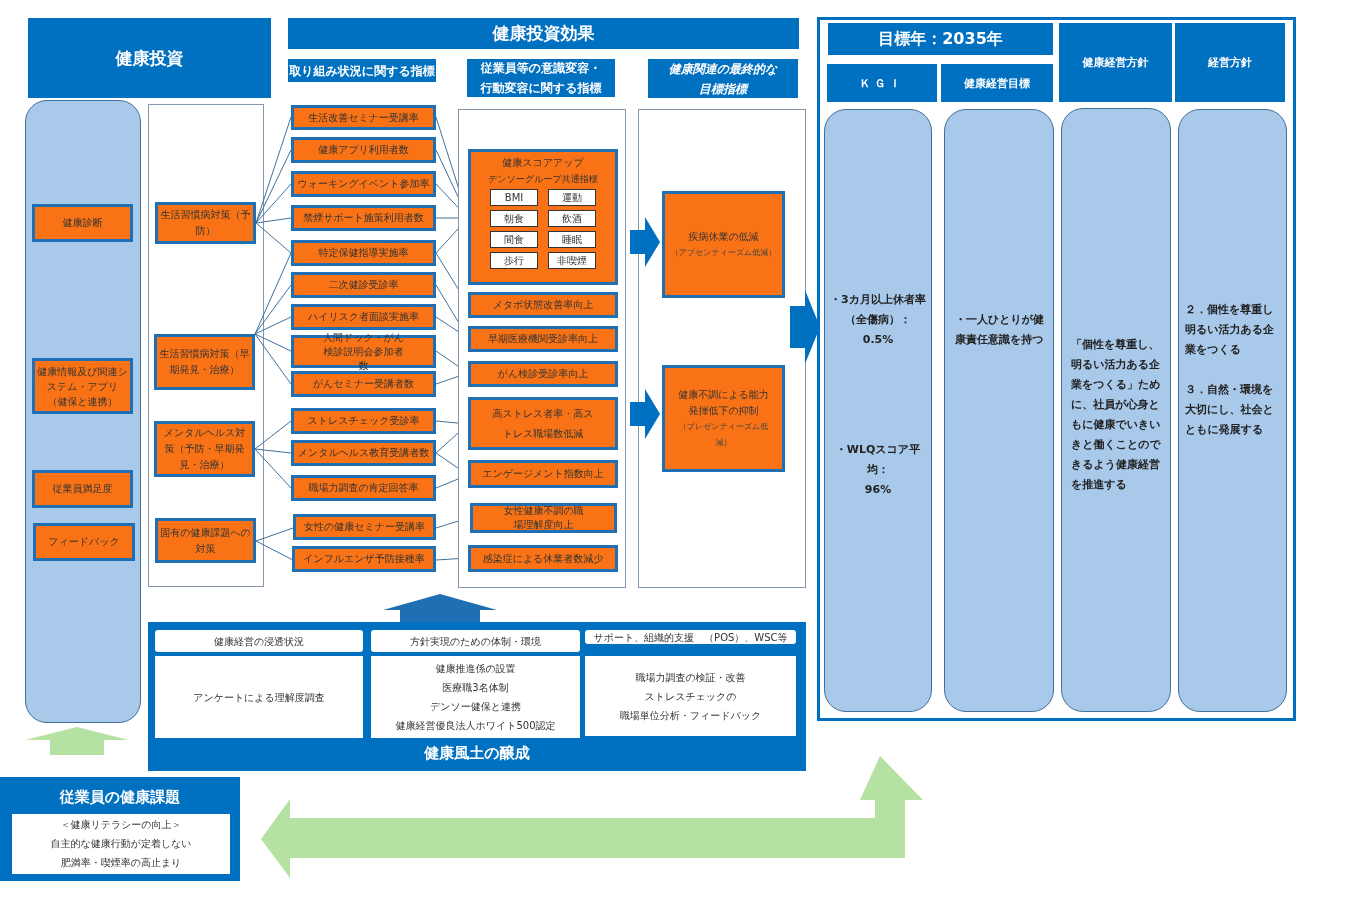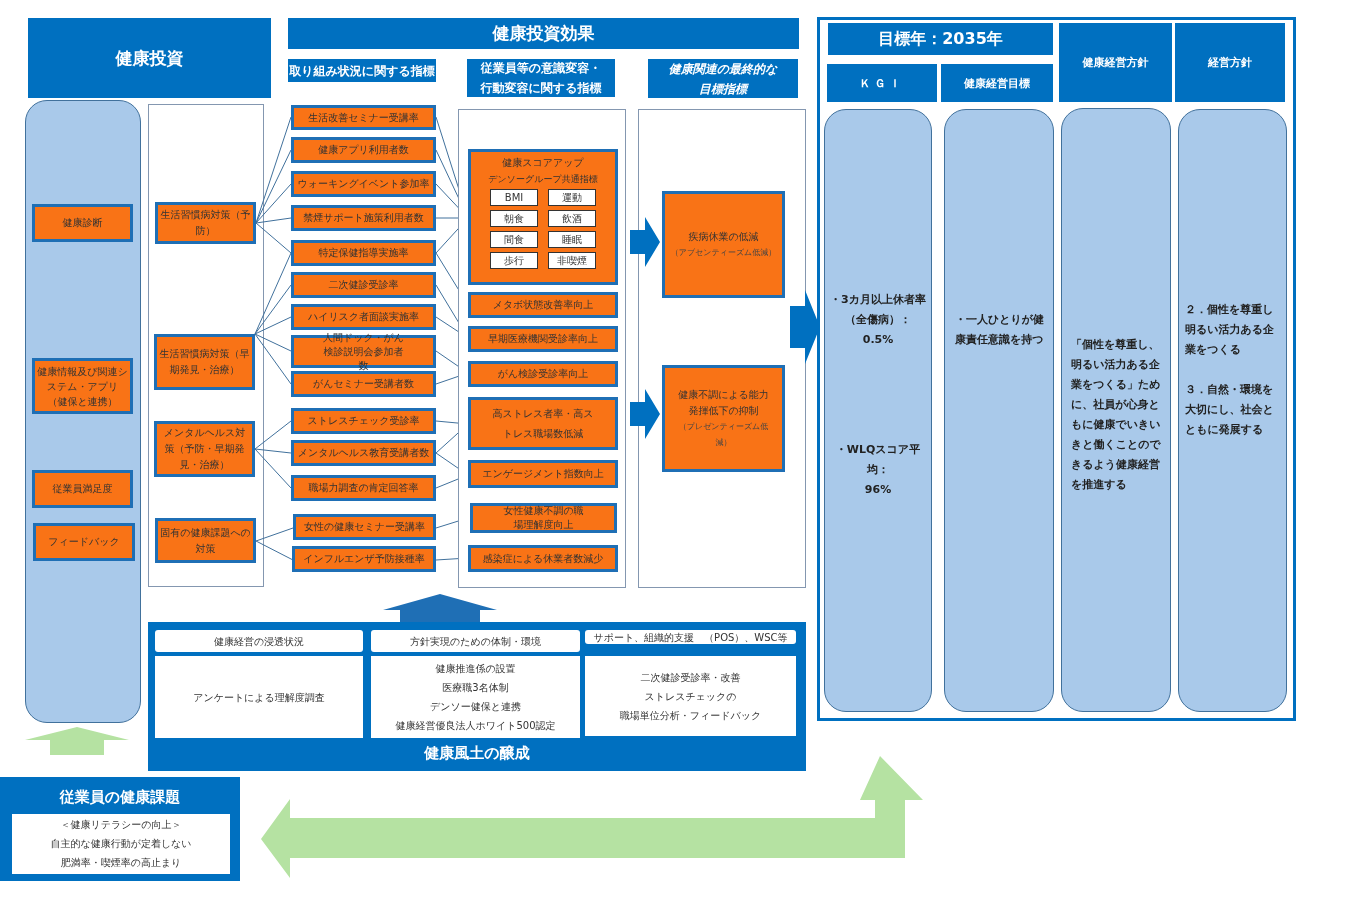--- a/index.html
+++ b/index.html
@@ -257,21 +257,21 @@
 <div class="abs wbox" style="left:155px;top:656px;width:208px;height:82px;border-radius:0;">
     <span>アンケートによる理解度調査</span>
   </div>
 <div class="abs wbox" style="left:371px;top:656px;width:209px;height:82px;border-radius:0;flex-direction:column;">
   <div>健康推進係の設置</div>
   <div>医療職3名体制</div>
   <div>デンソー健保と連携</div>
   <div>健康経営優良法人ホワイト500認定</div>
 </div>
 <div class="abs wbox" style="left:585px;top:656px;width:211px;height:80px;border-radius:0;flex-direction:column;">
-  <div>二次健診受診率・改善</div>
+  <div>職場力調査の検証・改善</div>
   <div>ストレスチェックの</div>
   <div>職場単位分析・フィードバック</div>
 </div>
 <div class="abs" style="left:148px;top:740px;width:658px;height:26px;color:#fff;font-weight:bold;font-size:15px;text-align:center;line-height:26px;">健康風土の醸成</div>
 
 <div class="abs" style="left:0px;top:777px;width:240px;height:104px;background:#0070c0;"></div>
 <div class="abs" style="left:0px;top:784px;width:240px;height:26px;color:#fff;font-weight:bold;font-size:15px;text-align:center;line-height:26px;">従業員の健康課題</div>
 <div class="abs" style="left:12px;top:814px;width:218px;height:60px;background:#fff;text-align:center;font-size:10px;line-height:19px;color:#333;padding-top:1px;">
   <div>＜健康リテラシーの向上＞</div>
   <div>自主的な健康行動が定着しない</div>

